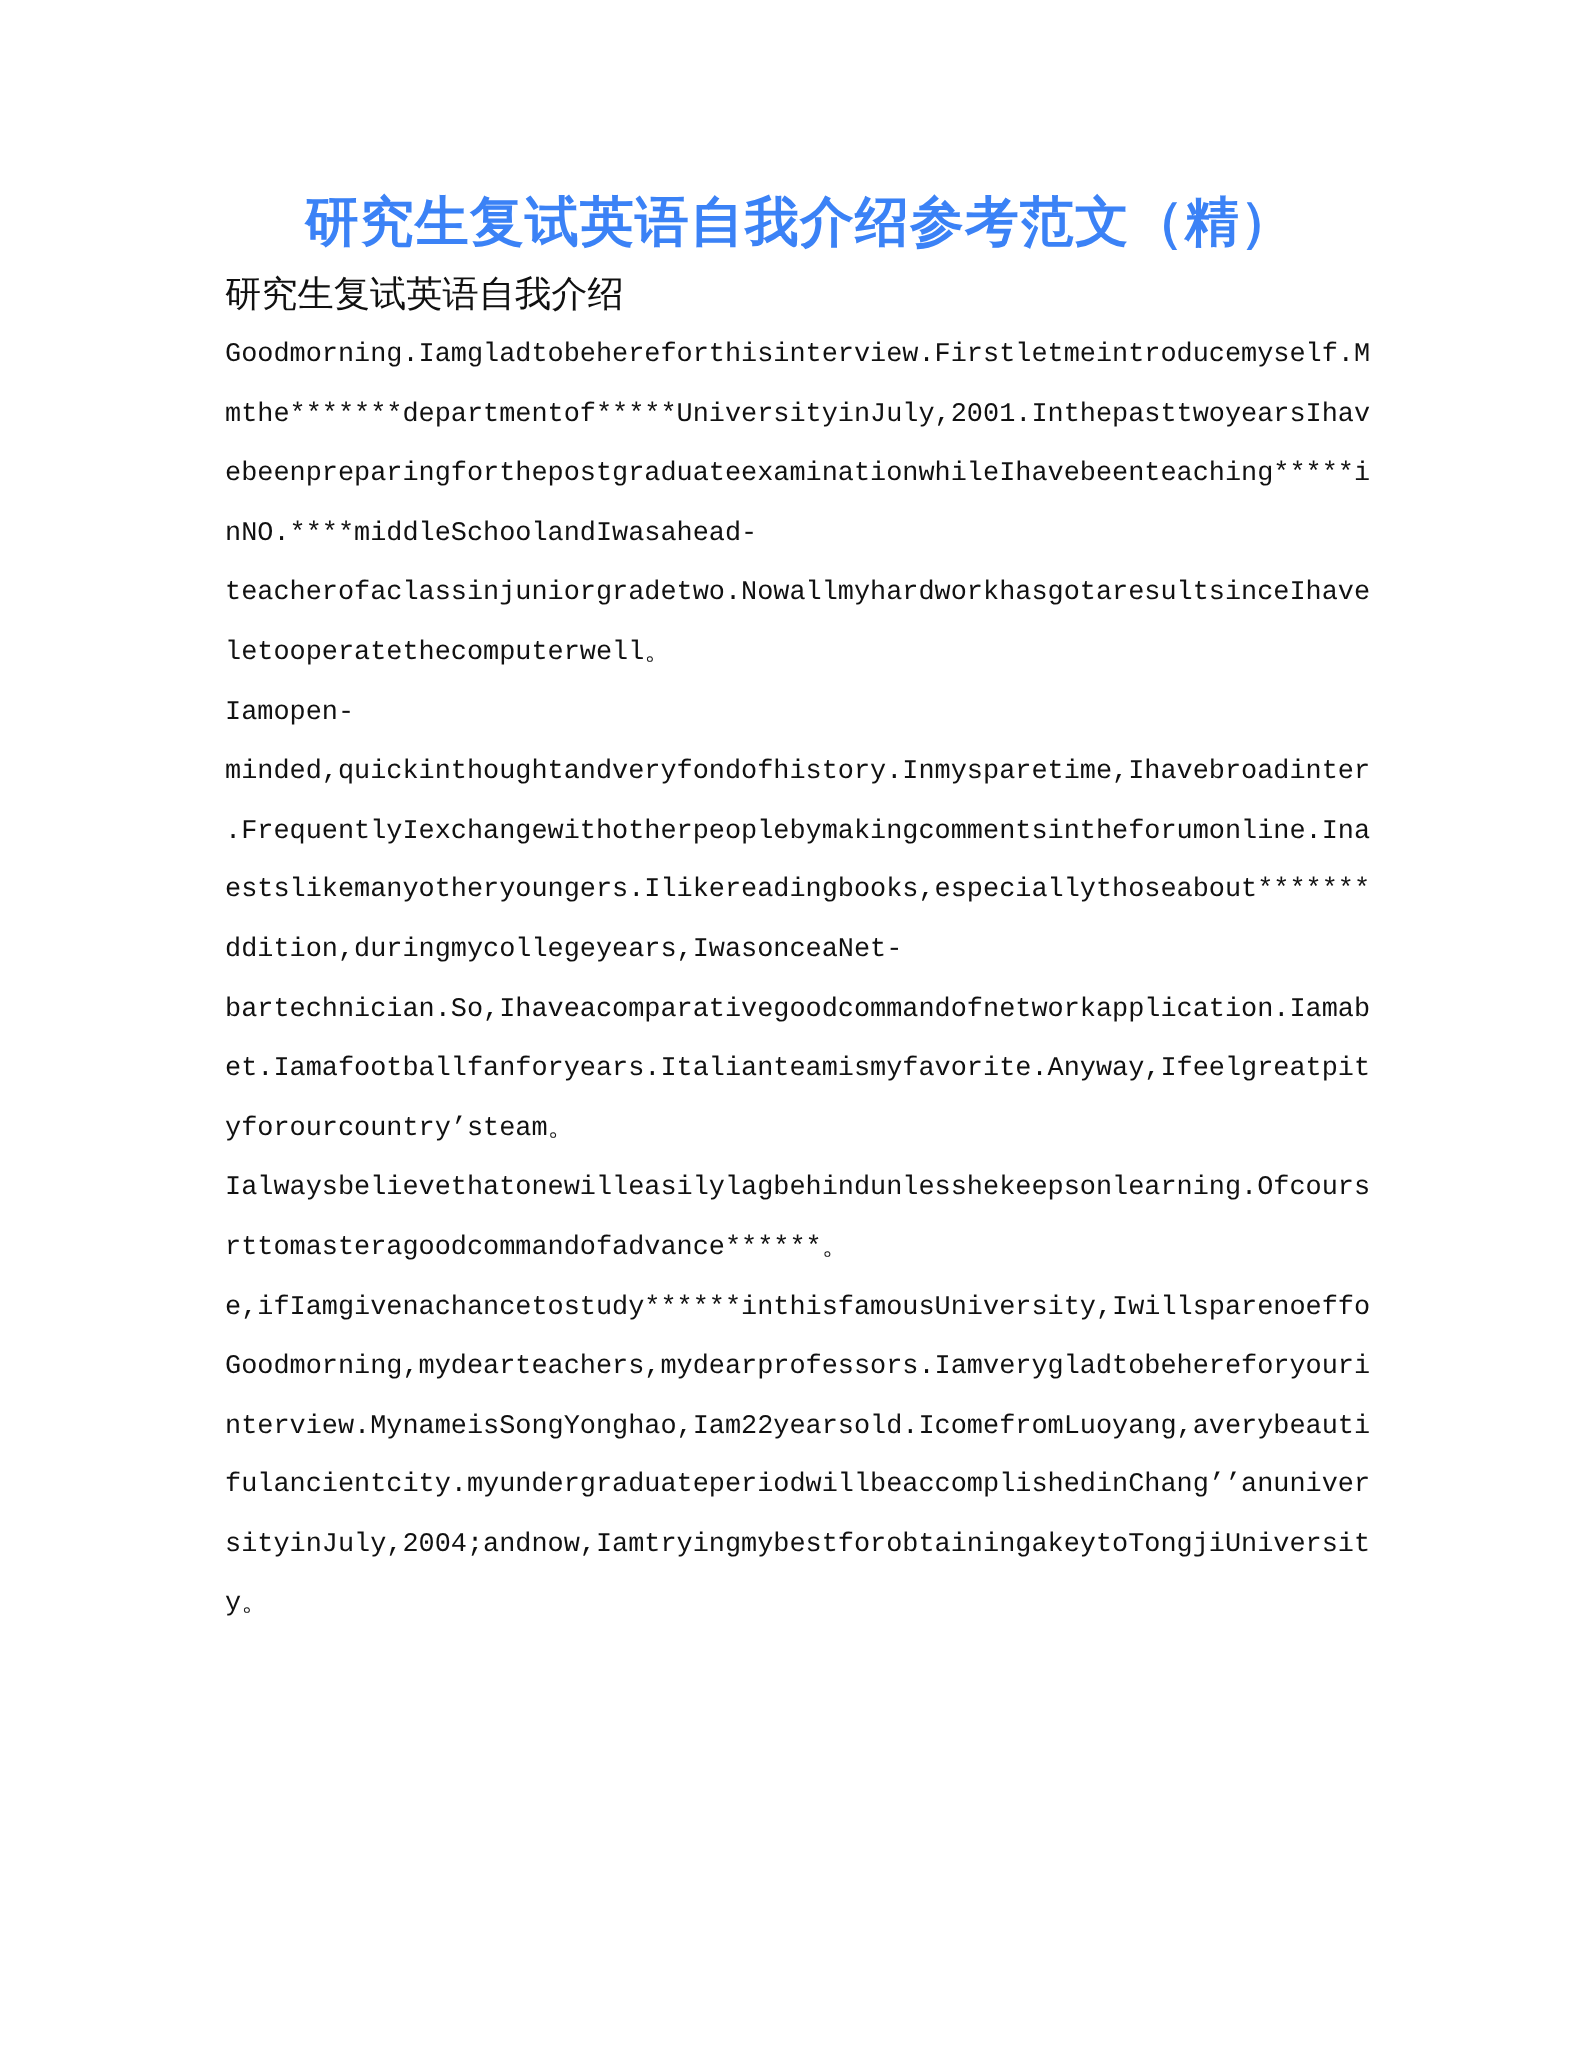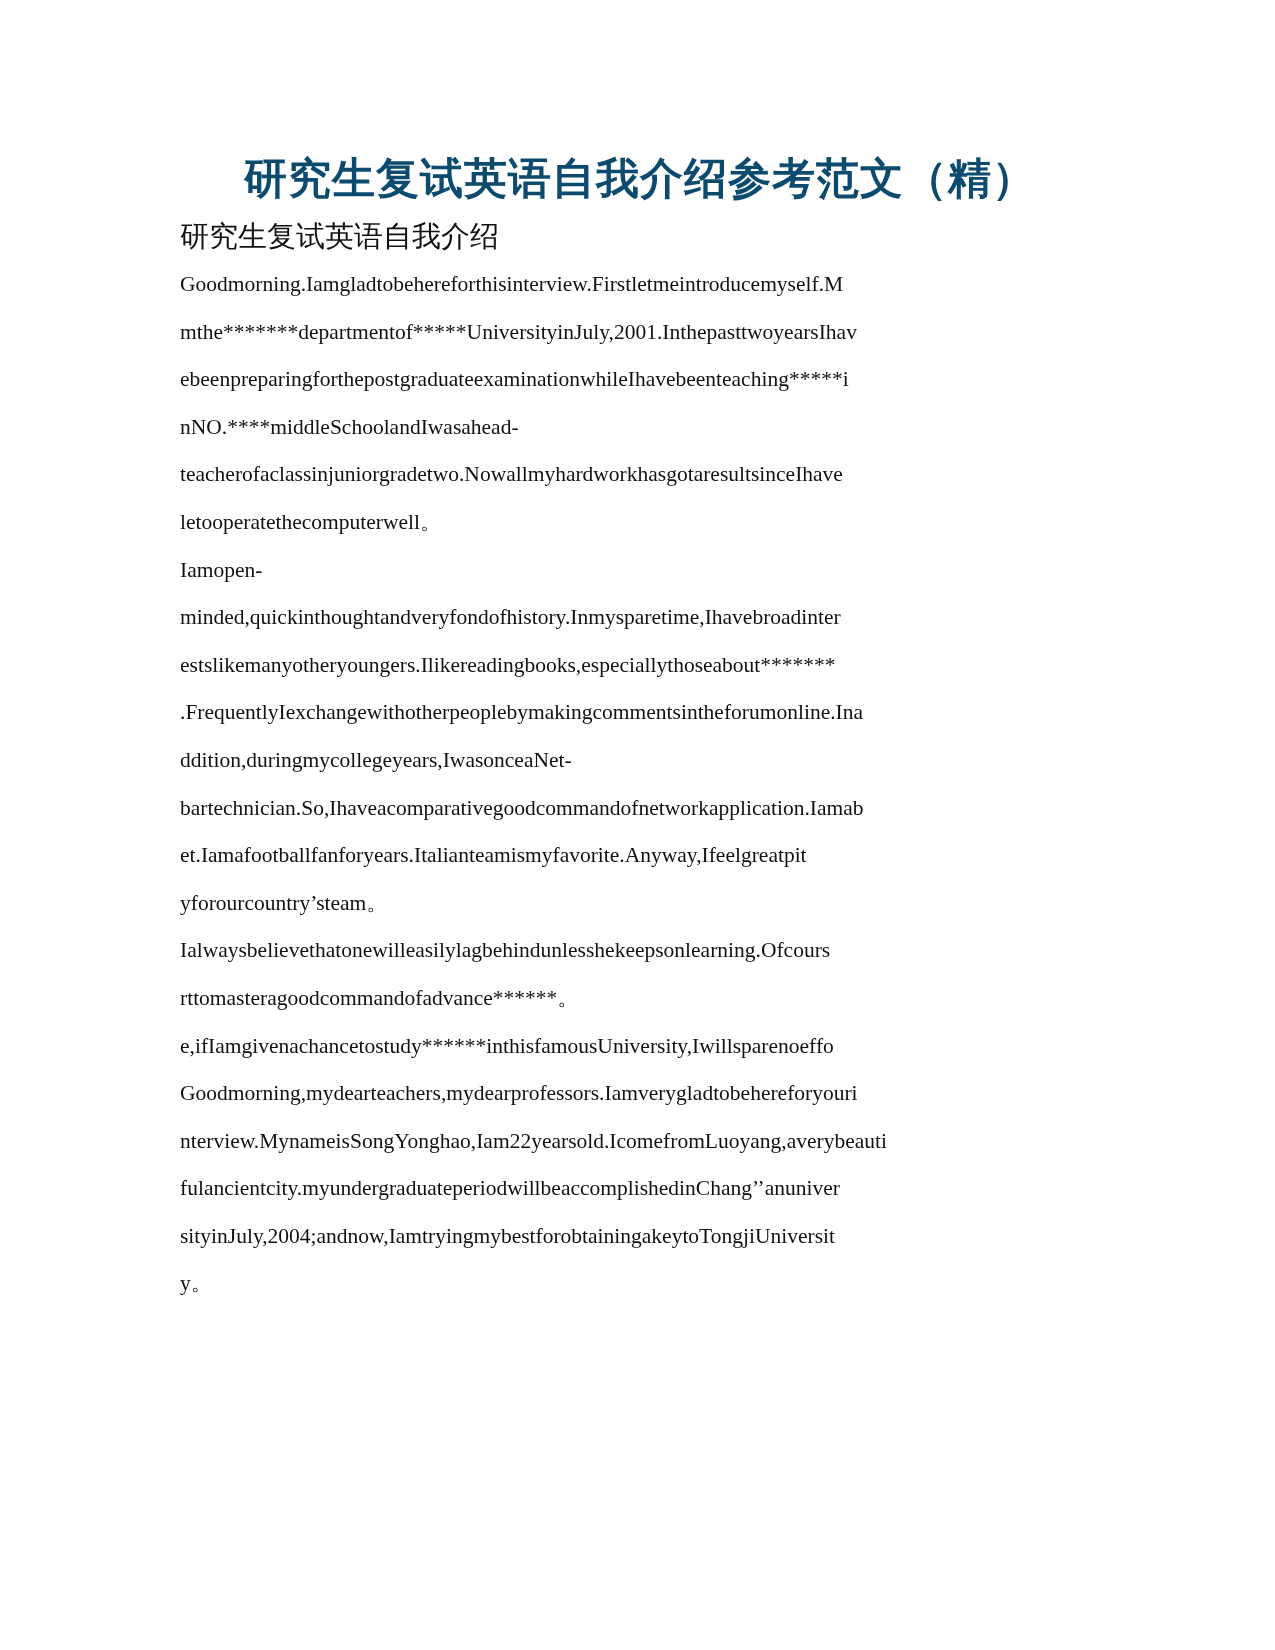--- a/index.html
+++ b/index.html
@@ -35,48 +35,48 @@
     margin: 10px 0 0 0;
     font-size: 29px;
     font-weight: normal;
     line-height: 32px;
     color: #111111;
     font-family: "Liberation Serif", "DejaVu Serif", serif;
   }
   .doc-body {
     margin-top: 9px;
     width: 922px;
-    font-family: Liberation Serif, serif;
+    font-family: Liberation Mono, monospace;
     font-size: 21.5px;
     color: #111111;
   }
   .doc-body .text-line {
     height: 47.6px;
     line-height: 47.6px;
     white-space: nowrap;
     overflow: visible;
   }
 </style>
 </head>
 <body>
 
 <div class="page">
-  <h1 class="doc-title" style="color: #0c4a6e;">研究生复试英语自我介绍参考范文（精）</h1>
+  <h1 class="doc-title" style="color: #3b82f6;">研究生复试英语自我介绍参考范文（精）</h1>
   <div class="doc-subtitle">研究生复试英语自我介绍</div>
   <div class="doc-body" id="doc-body">
       <div class="text-line">Goodmorning.Iamgladtobehereforthisinterview.Firstletmeintroducemyself.M</div>
       <div class="text-line">mthe*******departmentof*****UniversityinJuly,2001.InthepasttwoyearsIhav</div>
       <div class="text-line">ebeenpreparingforthepostgraduateexaminationwhileIhavebeenteaching*****i</div>
       <div class="text-line">nNO.****middleSchoolandIwasahead-</div>
       <div class="text-line">teacherofaclassinjuniorgradetwo.NowallmyhardworkhasgotaresultsinceIhave</div>
       <div class="text-line">letooperatethecomputerwell。</div>
       <div class="text-line">Iamopen-</div>
       <div class="text-line">minded,quickinthoughtandveryfondofhistory.Inmysparetime,Ihavebroadinter</div>
+      <div class="text-line">.FrequentlyIexchangewithotherpeoplebymakingcommentsintheforumonline.Ina</div>
       <div class="text-line">estslikemanyotheryoungers.Ilikereadingbooks,especiallythoseabout*******</div>
-      <div class="text-line">.FrequentlyIexchangewithotherpeoplebymakingcommentsintheforumonline.Ina</div>
       <div class="text-line">ddition,duringmycollegeyears,IwasonceaNet-</div>
       <div class="text-line">bartechnician.So,Ihaveacomparativegoodcommandofnetworkapplication.Iamab</div>
       <div class="text-line">et.Iamafootballfanforyears.Italianteamismyfavorite.Anyway,Ifeelgreatpit</div>
       <div class="text-line">yforourcountry’steam。</div>
       <div class="text-line">Ialwaysbelievethatonewilleasilylagbehindunlesshekeepsonlearning.Ofcours</div>
       <div class="text-line">rttomasteragoodcommandofadvance******。</div>
       <div class="text-line">e,ifIamgivenachancetostudy******inthisfamousUniversity,Iwillsparenoeffo</div>
       <div class="text-line">Goodmorning,mydearteachers,mydearprofessors.Iamverygladtobehereforyouri</div>
       <div class="text-line">nterview.MynameisSongYonghao,Iam22yearsold.IcomefromLuoyang,averybeauti</div>
       <div class="text-line">fulancientcity.myundergraduateperiodwillbeaccomplishedinChang’’anuniver</div>

